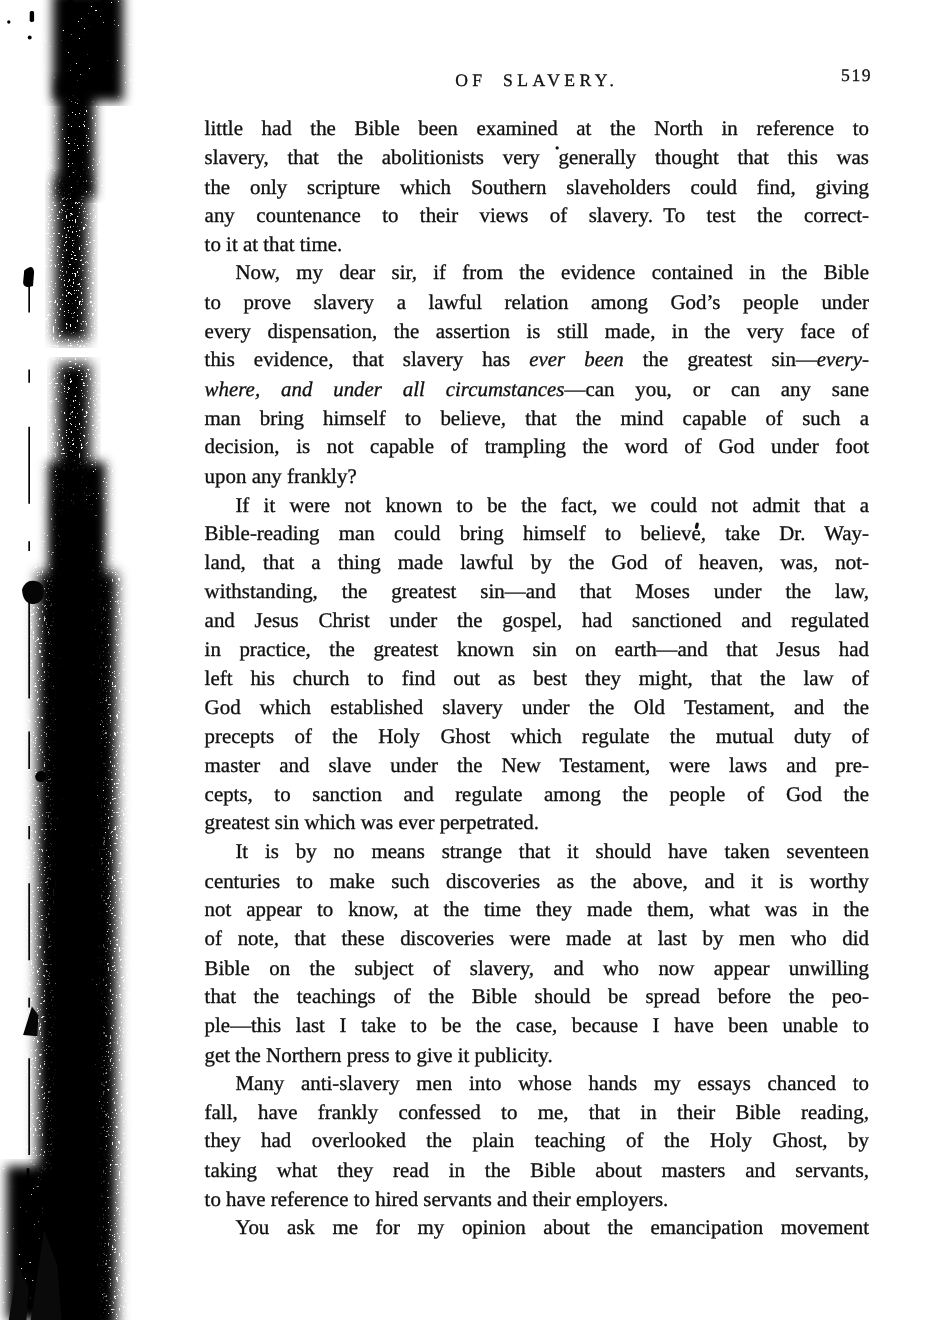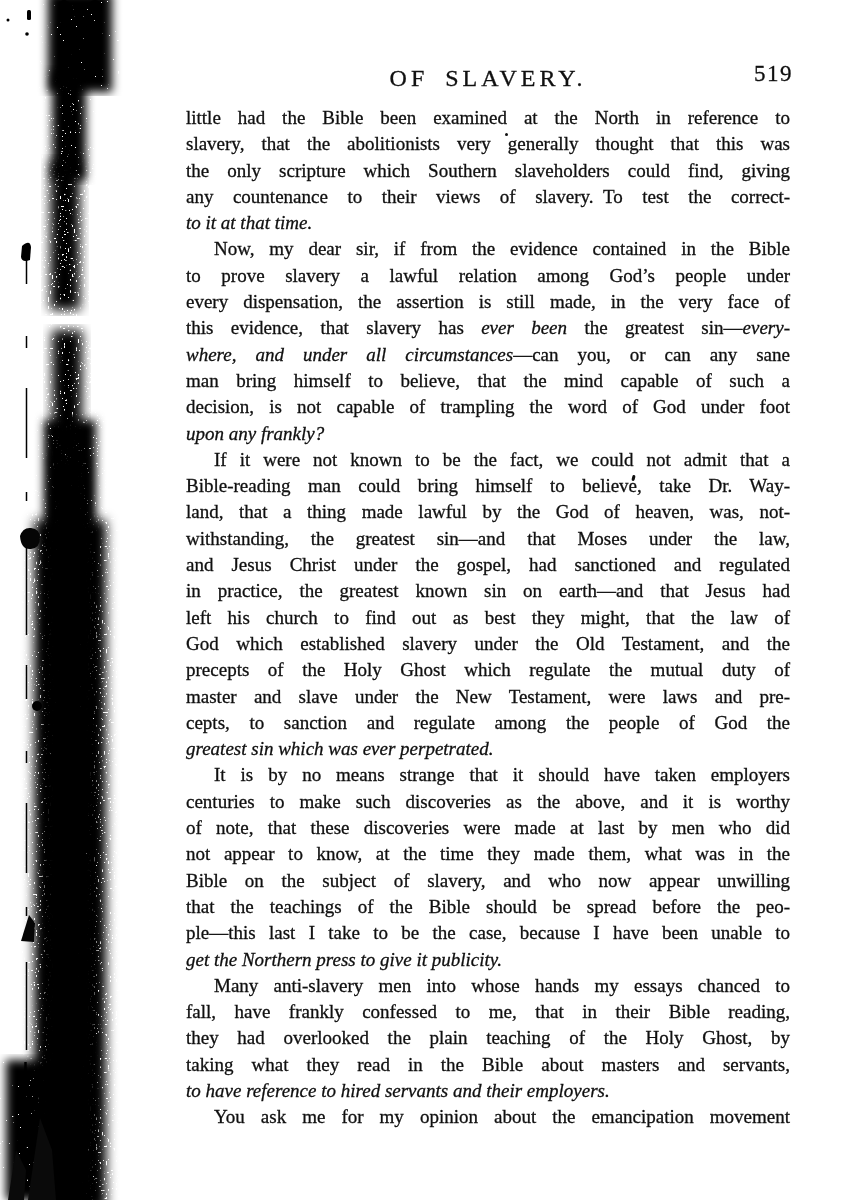--- a/index.html
+++ b/index.html
@@ -29,47 +29,46 @@
     left: 186px;
     width: 604px;
     height: 28px;
   }
   .running-title {
     position: absolute;
     left: 0;
     right: 0;
     top: 1px;
     text-align: center;
-    font-size: 24px;
+    font-size: 16px;
     letter-spacing: 4px;
     word-spacing: 7px;
     white-space: nowrap;
   }
   .page-number {
     position: absolute;
     right: -3px;
     top: -3px;
-    font-size: 23px;
+    font-size: 16px;
     letter-spacing: 1.5px;
   }
   .body-text {
     position: absolute;
     left: 186px;
     top: 105px;
     width: 604px;
     font-size: 19px;
     line-height: 26.3px;
   }
   .line {
     text-align: justify;
     text-align-last: justify;
   }
   .line.short {
     text-align-last: left;
-    font-style: italic;
   }
   .line.indent {
     text-indent: 28px;
   }
   .it {
     font-style: italic;
   }
   .fleck {
     position: absolute;
     background: #101010;
@@ -158,24 +157,24 @@
       <div class="line"><span>land, that a thing made lawful by the God of heaven, was, not-</span></div>
       <div class="line"><span>withstanding, the greatest sin—and that Moses under the law,</span></div>
       <div class="line"><span>and Jesus Christ under the gospel, had sanctioned and regulated</span></div>
       <div class="line"><span>in practice, the greatest known sin on earth—and that Jesus had</span></div>
       <div class="line"><span>left his church to find out as best they might, that the law of</span></div>
       <div class="line"><span>God which established slavery under the Old Testament, and the</span></div>
       <div class="line"><span>precepts of the Holy Ghost which regulate the mutual duty of</span></div>
       <div class="line"><span>master and slave under the New Testament, were laws and pre-</span></div>
       <div class="line"><span>cepts, to sanction and regulate among the people of God the</span></div>
       <div class="line short"><span>greatest sin which was ever perpetrated.</span></div>
-      <div class="line indent"><span>It is by no means strange that it should have taken employers</span></div>
+      <div class="line indent"><span>It is by no means strange that it should have taken seventeen</span></div>
       <div class="line"><span>centuries to make such discoveries as the above, and it is worthy</span></div>
+      <div class="line"><span>not appear to know, at the time they made them, what was in the</span></div>
       <div class="line"><span>of note, that these discoveries were made at last by men who did</span></div>
-      <div class="line"><span>not appear to know, at the time they made them, what was in the</span></div>
       <div class="line"><span>Bible on the subject of slavery, and who now appear unwilling</span></div>
       <div class="line"><span>that the teachings of the Bible should be spread before the peo-</span></div>
       <div class="line"><span>ple—this last I take to be the case, because I have been unable to</span></div>
       <div class="line short"><span>get the Northern press to give it publicity.</span></div>
       <div class="line indent"><span>Many anti-slavery men into whose hands my essays chanced to</span></div>
       <div class="line"><span>fall, have frankly confessed to me, that in their Bible reading,</span></div>
       <div class="line"><span>they had overlooked the plain teaching of the Holy Ghost, by</span></div>
       <div class="line"><span>taking what they read in the Bible about masters and servants,</span></div>
       <div class="line short"><span>to have reference to hired servants and their employers.</span></div>
       <div class="line indent"><span>You ask me for my opinion about the emancipation movement</span></div>

